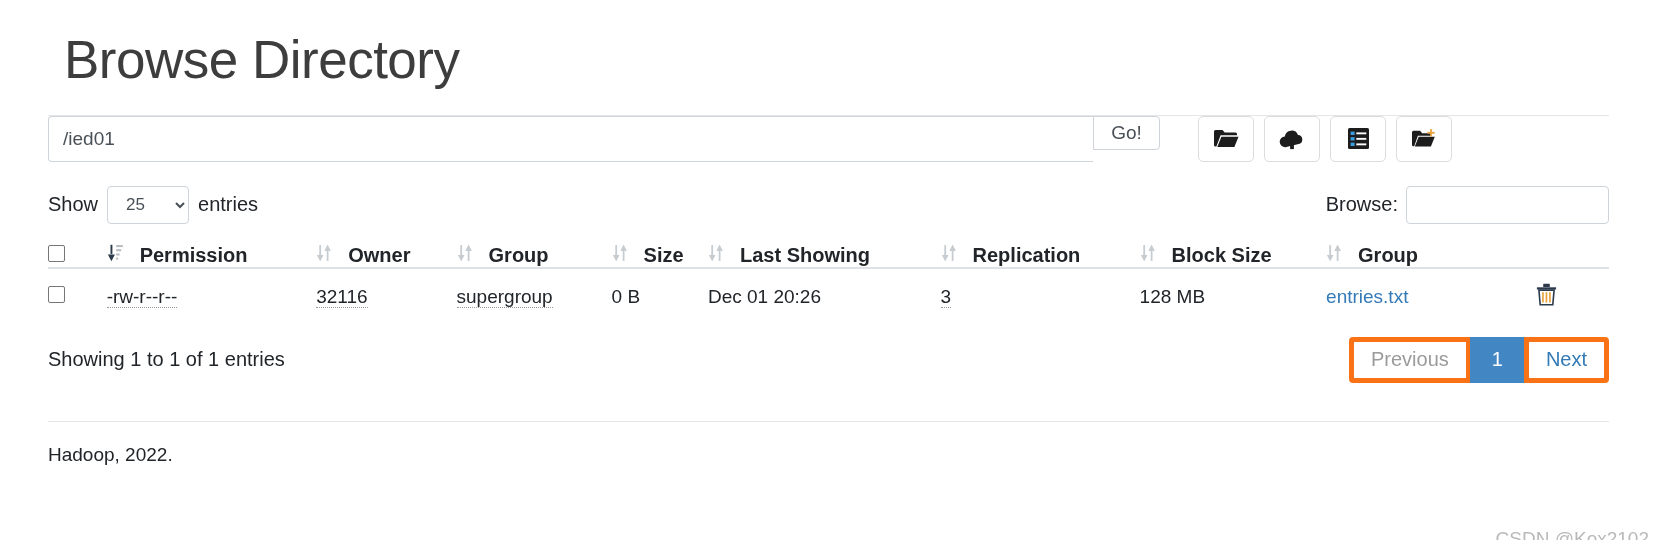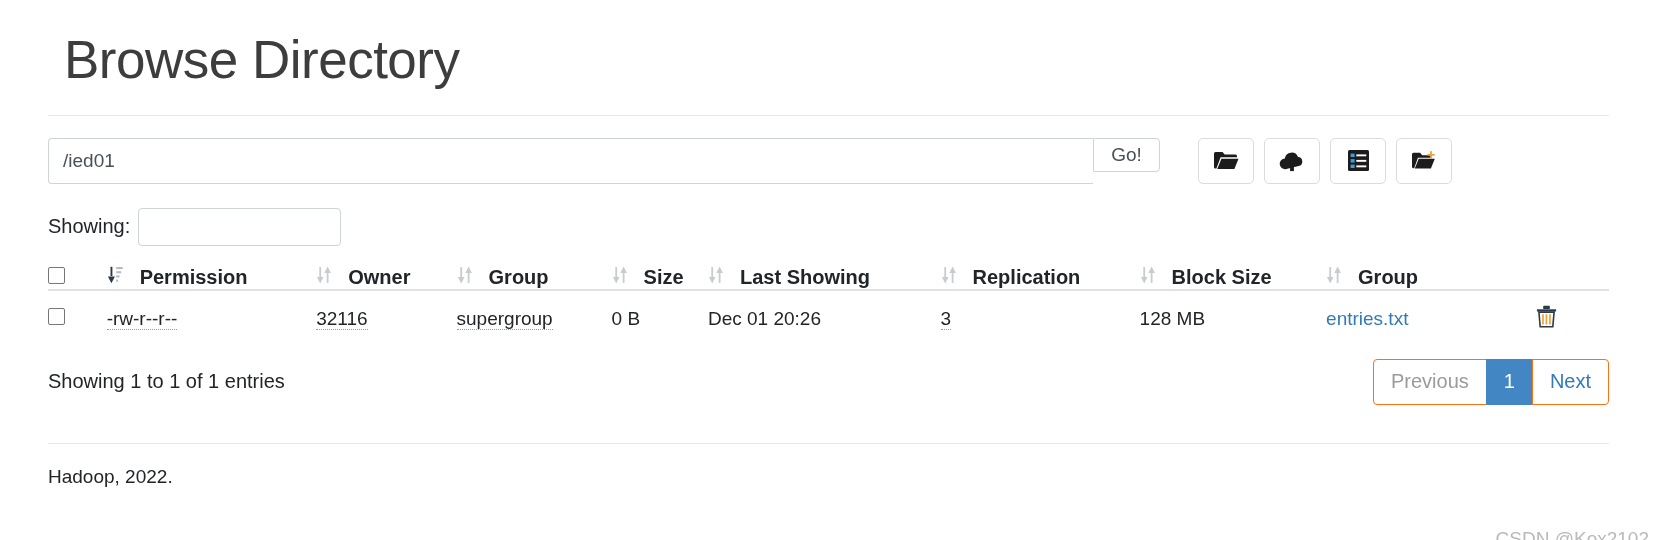--- a/index.html
+++ b/index.html
@@ -25,21 +25,20 @@
   }
   .title-rule {
     border-top: 1px solid #e6e6e6;
     margin-top: 24px;
   }
 
   
   .path-row {
     display: flex;
     align-items: flex-start;
-    margin-top: 22px;
     height: 46px;
   }
   .input-group {
     display: flex;
     width: 1112px;
     height: 46px;
   }
   .path-input {
     flex: 1;
     height: 46px;
@@ -197,21 +196,21 @@
     align-items: center;
     justify-content: space-between;
     margin-top: 10px;
   }
   .showing-info { font-size: 20px; color: #212529; }
   .pagination { display: flex; }
   .pg-btn {
     height: 46px;
     min-width: 47px;
     padding: 0 17px;
-    border: 1px solid #f97316;
+    border: 5px solid #f97316;
     background: #fff;
     color: #337ab7;
     font-size: 20px;
     font-family: "Liberation Sans", sans-serif;
     display: flex; align-items: center; justify-content: center;
     cursor: pointer;
     margin-left: -1px;
   }
   .pg-btn.disabled { color: #9b9b9b; cursor: default; }
   .pg-btn.active {
@@ -298,23 +297,30 @@
             <rect x="19.1" y="1.1" width="1.8" height="7.4" fill="#e8a33d"></rect>
             <rect x="16.3" y="3.9" width="7.4" height="1.8" fill="#e8a33d"></rect>
           </svg>
         </span>
       </button>
 
     </div>
   </div>
 
   <div class="controls-row">
+    <div class="show-entries">
+      <span class="lbl">Show</span>
+      <select class="entries-select">
+        <option>25</option>
+      </select>
+      <span class="lbl">entries</span>
+    </div>
 
     <div class="search-wrap">
-      <span>Showing:</span>
+      <span>Browse:</span>
       <input class="search-input" type="text" value="" style="">
     </div>
   </div>
 
   <table class="files">
     <thead>
       <tr>
         <th class="col-check">
           <span class="chk"></span>
         </th>

